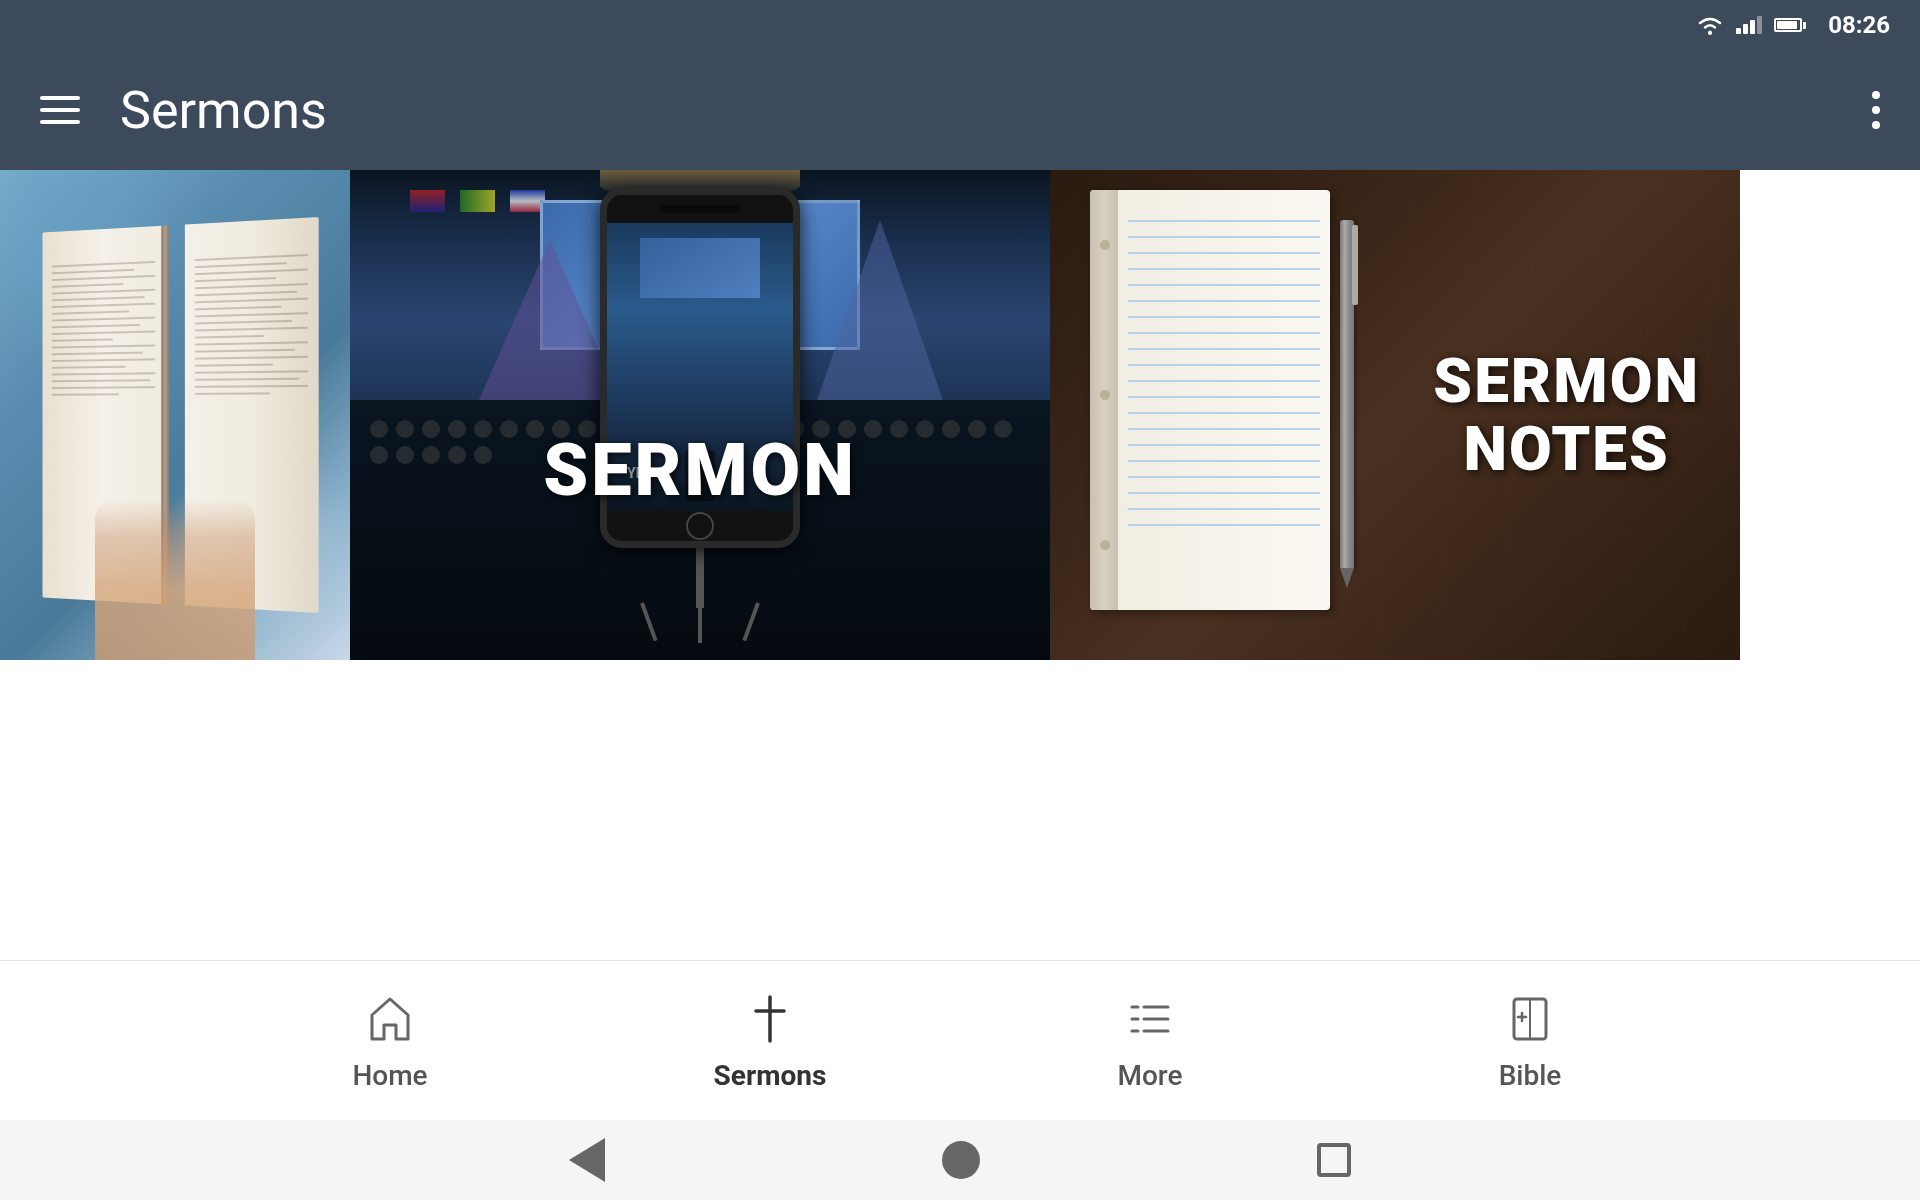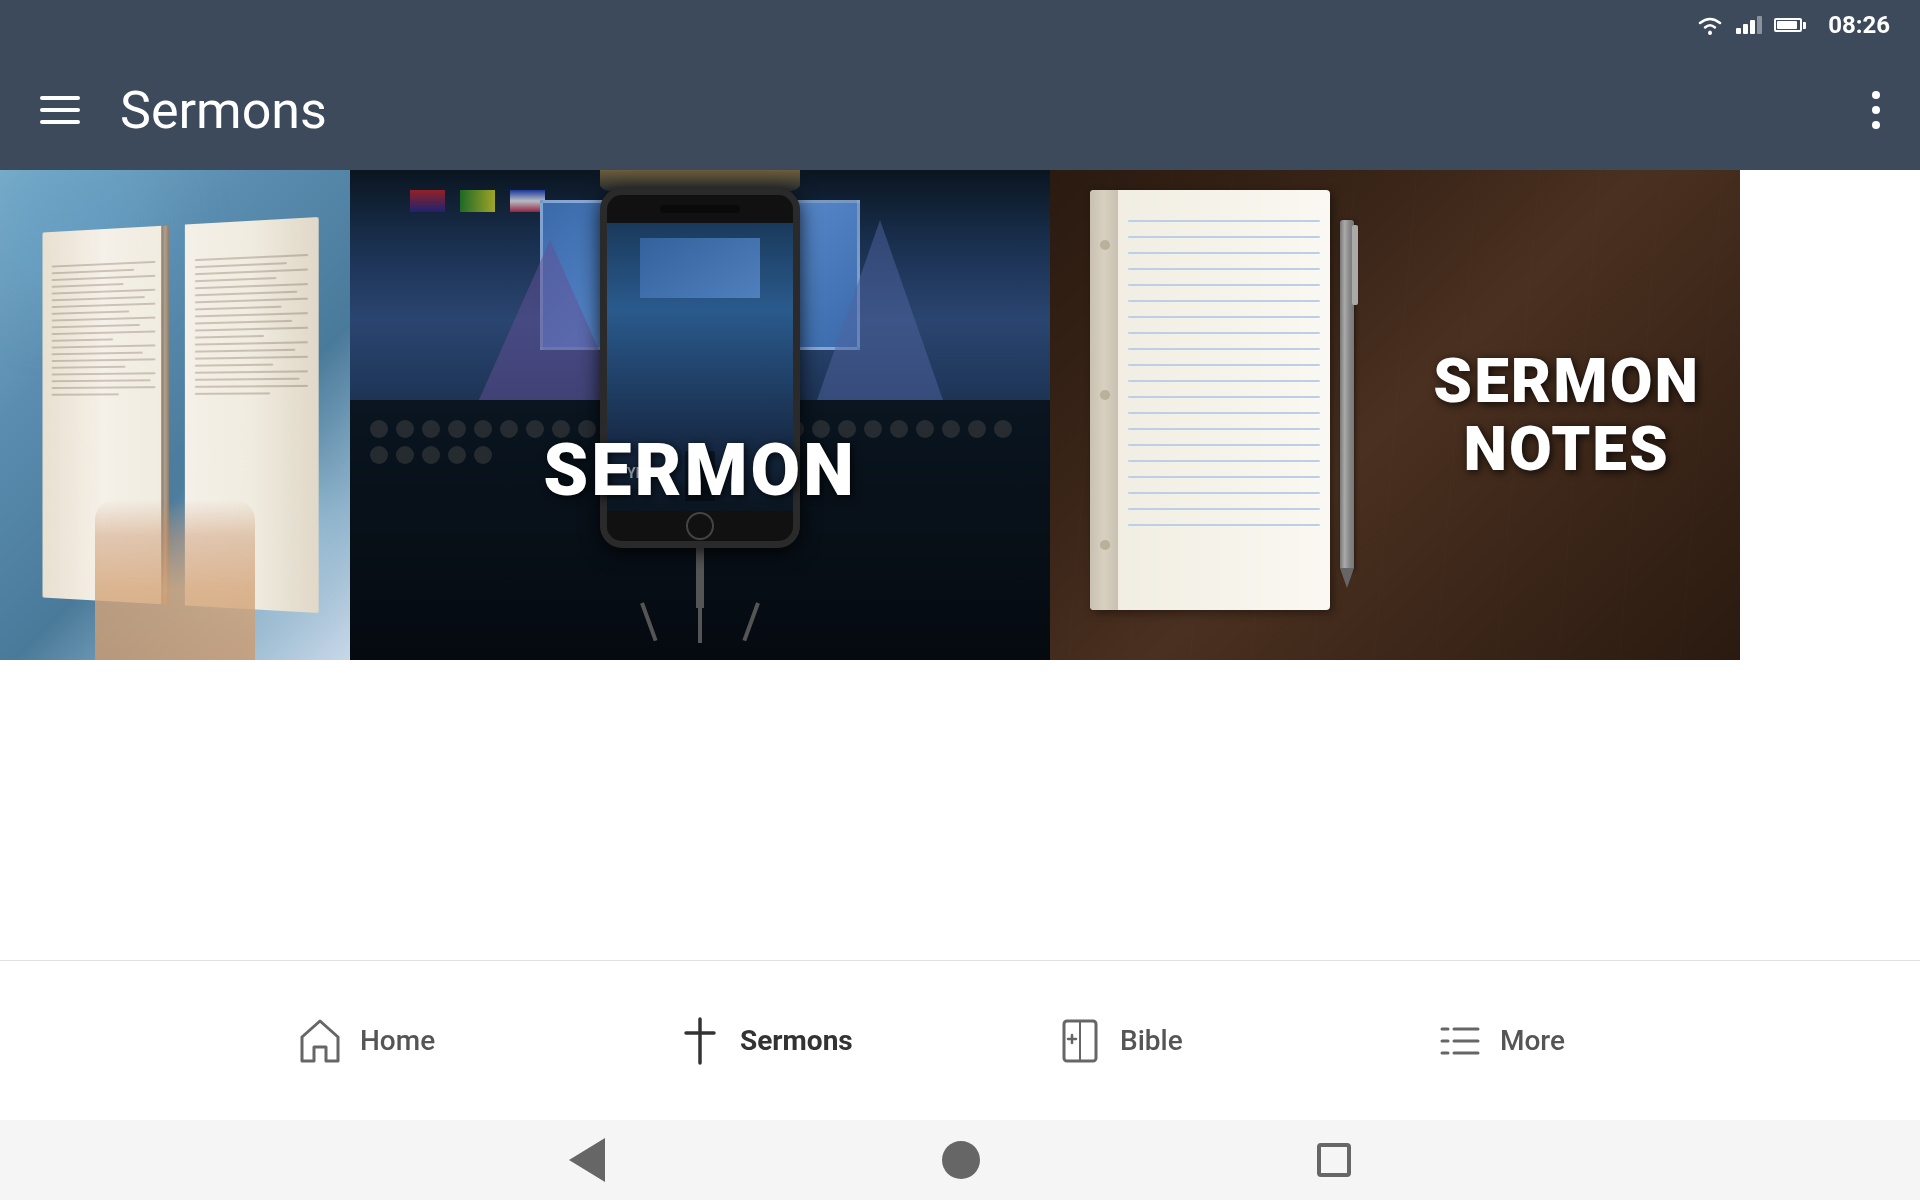--- a/index.html
+++ b/index.html
@@ -205,21 +205,21 @@
       background: white;
       border-top: 1px solid #e0e0e0;
       display: flex;
       align-items: center;
       justify-content: space-around;
       padding: 0 200px;
     }
 
     .nav-item {
       display: flex;
-      flex-direction: row;
+      flex-direction: column;
       align-items: center;
       gap: 10px;
       cursor: pointer;
       min-width: 200px;
     }
 
     .nav-icon {
       width: 60px;
       height: 60px;
       display: flex;
@@ -634,48 +634,48 @@
   </div>
 
   <div class="nav-item active">
     <div class="nav-icon">
       <svg width="52" height="52" viewBox="0 0 52 52" fill="none">
         <line x1="26" y1="4" x2="26" y2="48" stroke="#333" stroke-width="3.5" stroke-linecap="round"></line>
         <line x1="12" y1="18" x2="40" y2="18" stroke="#333" stroke-width="3.5" stroke-linecap="round"></line>
       </svg>
     </div>
     <span class="nav-label active">Sermons</span>
-  </div>
-
-  <div class="nav-item">
-    <div class="nav-icon">
-      <svg width="52" height="52" viewBox="0 0 52 52" fill="none">
-        <rect x="10" y="6" width="32" height="40" rx="3" stroke="#666" stroke-width="3" fill="none"></rect>
-        <line x1="26" y1="6" x2="26" y2="46" stroke="#666" stroke-width="2"></line>
-        <line x1="18" y1="20" x2="18" y2="28" stroke="#666" stroke-width="2.5" stroke-linecap="round"></line>
-        <line x1="14" y1="24" x2="22" y2="24" stroke="#666" stroke-width="2.5" stroke-linecap="round"></line>
-      </svg>
-    </div>
-    <span class="nav-label">Bible</span>
   </div>
 
   <div class="nav-item">
     <div class="nav-icon">
       <svg width="52" height="52" viewBox="0 0 52 52" fill="none">
         <line x1="8" y1="14" x2="14" y2="14" stroke="#666" stroke-width="3" stroke-linecap="round"></line>
         <line x1="20" y1="14" x2="44" y2="14" stroke="#666" stroke-width="3" stroke-linecap="round"></line>
         <line x1="8" y1="26" x2="14" y2="26" stroke="#666" stroke-width="3" stroke-linecap="round"></line>
         <line x1="20" y1="26" x2="44" y2="26" stroke="#666" stroke-width="3" stroke-linecap="round"></line>
         <line x1="8" y1="38" x2="14" y2="38" stroke="#666" stroke-width="3" stroke-linecap="round"></line>
         <line x1="20" y1="38" x2="44" y2="38" stroke="#666" stroke-width="3" stroke-linecap="round"></line>
       </svg>
     </div>
     <span class="nav-label">More</span>
   </div>
 
+  <div class="nav-item">
+    <div class="nav-icon">
+      <svg width="52" height="52" viewBox="0 0 52 52" fill="none">
+        <rect x="10" y="6" width="32" height="40" rx="3" stroke="#666" stroke-width="3" fill="none"></rect>
+        <line x1="26" y1="6" x2="26" y2="46" stroke="#666" stroke-width="2"></line>
+        <line x1="18" y1="20" x2="18" y2="28" stroke="#666" stroke-width="2.5" stroke-linecap="round"></line>
+        <line x1="14" y1="24" x2="22" y2="24" stroke="#666" stroke-width="2.5" stroke-linecap="round"></line>
+      </svg>
+    </div>
+    <span class="nav-label">Bible</span>
+  </div>
+
 </div>
 
 <div class="android-nav">
   <div class="android-btn">
     <div class="back-triangle"></div>
   </div>
   <div class="android-btn">
     <div class="home-circle"></div>
   </div>
   <div class="android-btn">

